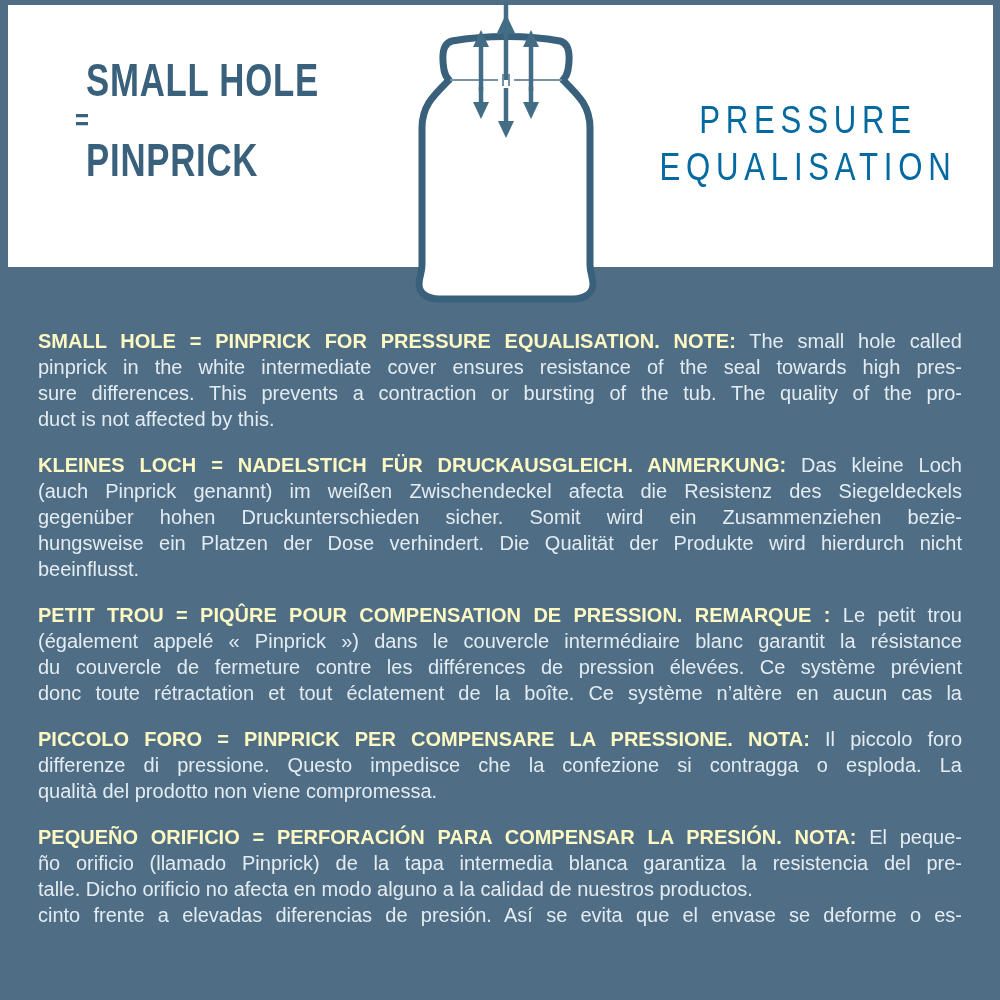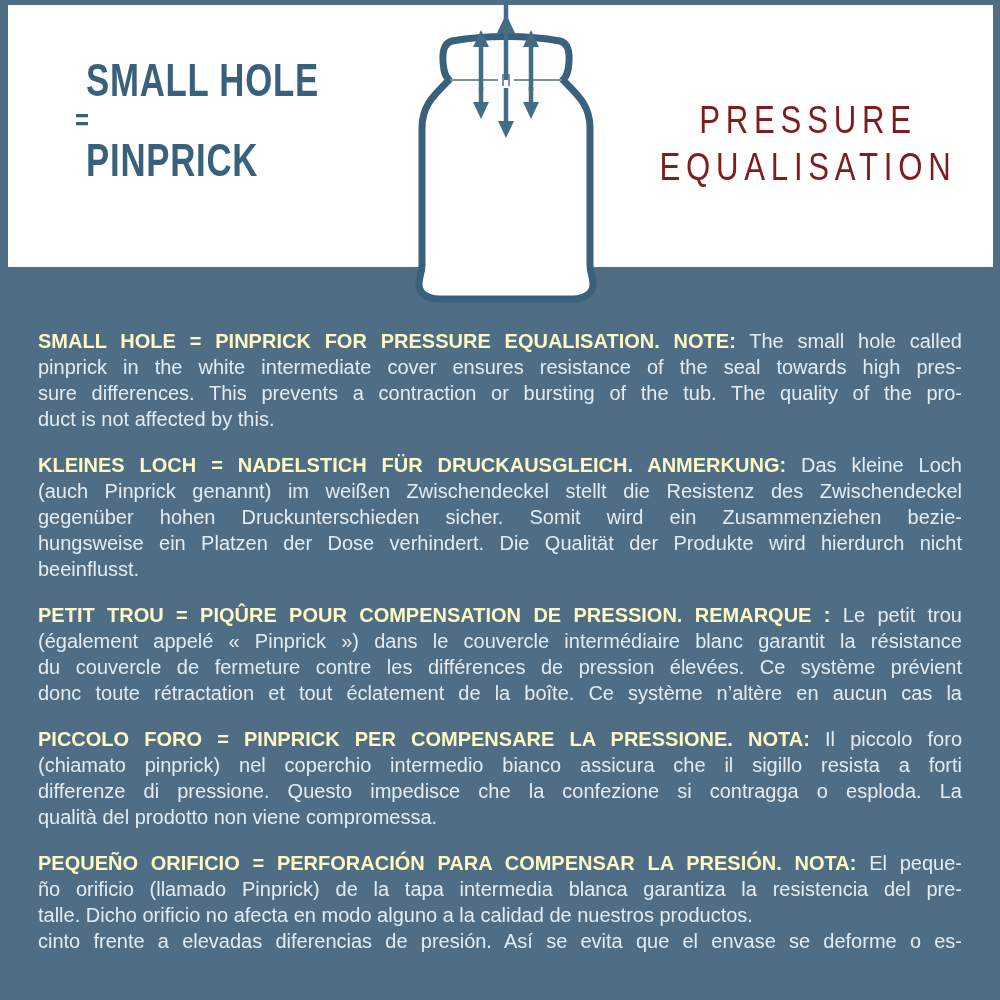--- a/index.html
+++ b/index.html
@@ -21,21 +21,21 @@
     display:block;font-size:47px;font-weight:800;line-height:46px;
     transform:scaleX(0.74);transform-origin:50% 50%;
     letter-spacing:1px;white-space:nowrap;
   }
   .left-title .eq{
     display:block;font-size:30px;font-weight:800;line-height:34px;
     transform:scaleX(0.8);transform-origin:50% 50%;
   }
   .right-title{
     position:absolute;left:618px;top:92px;width:364px;
-    text-align:center;color:#7f1d1d;
+    text-align:center;color:#0369a1;
   }
   .right-title .row{
     display:block;font-size:38px;font-weight:500;line-height:47px;
     letter-spacing:7px;transform:scaleX(0.82);transform-origin:50% 50%;
     white-space:nowrap;
   }
   .jar{position:absolute;left:406px;top:0;width:200px;height:320px;}
   
   .content{
     position:absolute;left:38px;right:38px;top:328px;
@@ -113,34 +113,33 @@
 
   <div class="content">
       <div class="para">
         <div class="line"><span class="b">SMALL HOLE = PINPRICK FOR PRESSURE EQUALISATION. NOTE:</span> The small hole called</div>
         <div class="line">pinprick in the white intermediate cover ensures resistance of the seal towards high pres-</div>
         <div class="line">sure differences. This prevents a contraction or bursting of the tub. The quality of the pro-</div>
         <div class="line last">duct is not affected by this.</div>
       </div>
       <div class="para">
         <div class="line"><span class="b">KLEINES LOCH = NADELSTICH FÜR DRUCKAUSGLEICH. ANMERKUNG:</span> Das kleine Loch</div>
-        <div class="line">(auch Pinprick genannt) im weißen Zwischendeckel stellt die Resistenz des Zwischendeckel</div>
+        <div class="line">(auch Pinprick genannt) im weißen Zwischendeckel afecta die Resistenz des Siegeldeckels</div>
         <div class="line">gegenüber hohen Druckunterschieden sicher. Somit wird ein Zusammenziehen bezie-</div>
         <div class="line">hungsweise ein Platzen der Dose verhindert. Die Qualität der Produkte wird hierdurch nicht</div>
         <div class="line last">beeinflusst.</div>
       </div>
       <div class="para">
         <div class="line"><span class="b">PETIT TROU = PIQÛRE POUR COMPENSATION DE PRESSION. REMARQUE :</span> Le petit trou</div>
         <div class="line">(également appelé « Pinprick ») dans le couvercle intermédiaire blanc garantit la résistance</div>
         <div class="line">du couvercle de fermeture contre les différences de pression élevées. Ce système prévient</div>
         <div class="line">donc toute rétractation et tout éclatement de la boîte. Ce système n’altère en aucun cas la</div>
       </div>
       <div class="para">
         <div class="line"><span class="b">PICCOLO FORO = PINPRICK PER COMPENSARE LA PRESSIONE. NOTA:</span> Il piccolo foro</div>
-        <div class="line">(chiamato pinprick) nel coperchio intermedio bianco assicura che il sigillo resista a forti</div>
         <div class="line">differenze di pressione. Questo impedisce che la confezione si contragga o esploda. La</div>
         <div class="line last">qualità del prodotto non viene compromessa.</div>
       </div>
       <div class="para">
         <div class="line"><span class="b">PEQUEÑO ORIFICIO = PERFORACIÓN PARA COMPENSAR LA PRESIÓN. NOTA:</span> El peque-</div>
         <div class="line">ño orificio (llamado Pinprick) de la tapa intermedia blanca garantiza la resistencia del pre-</div>
         <div class="line last">talle. Dicho orificio no afecta en modo alguno a la calidad de nuestros productos.</div>
         <div class="line">cinto frente a elevadas diferencias de presión. Así se evita que el envase se deforme o es-</div>
       </div>
     </div>

